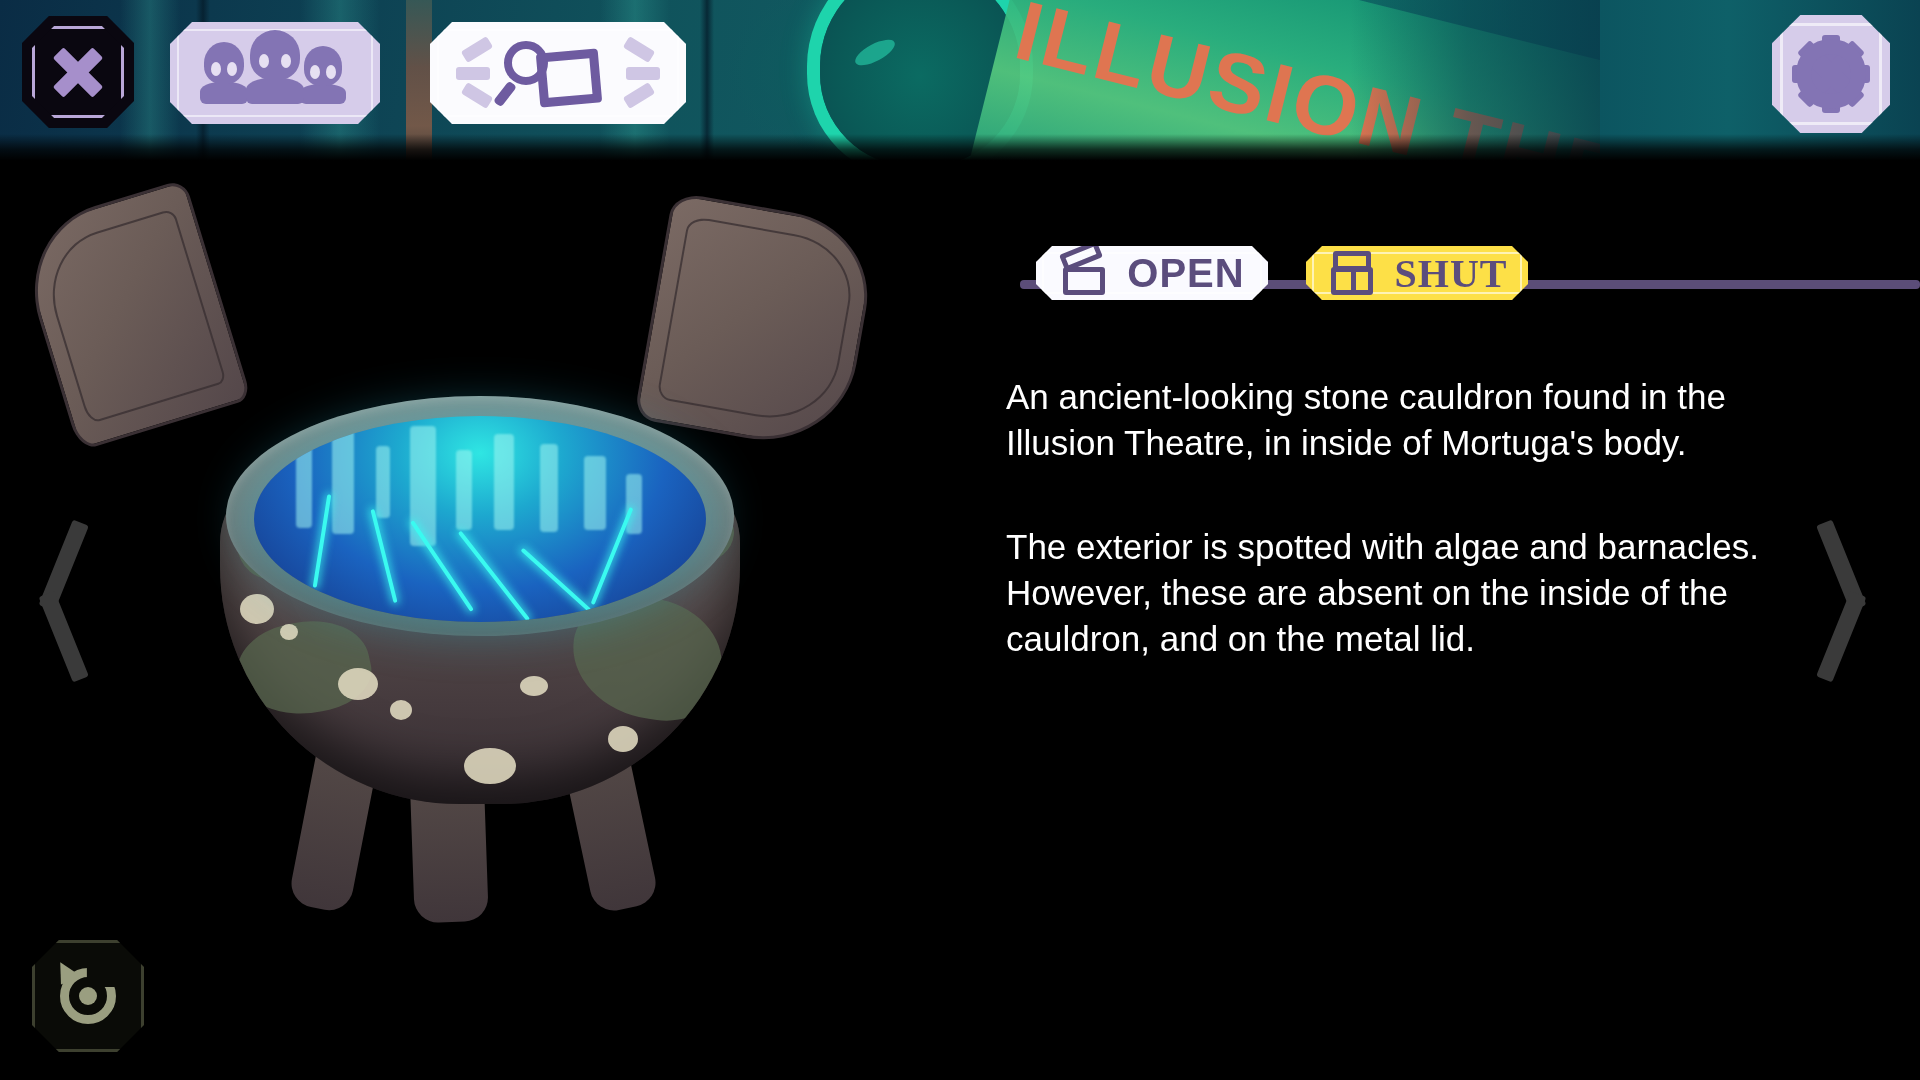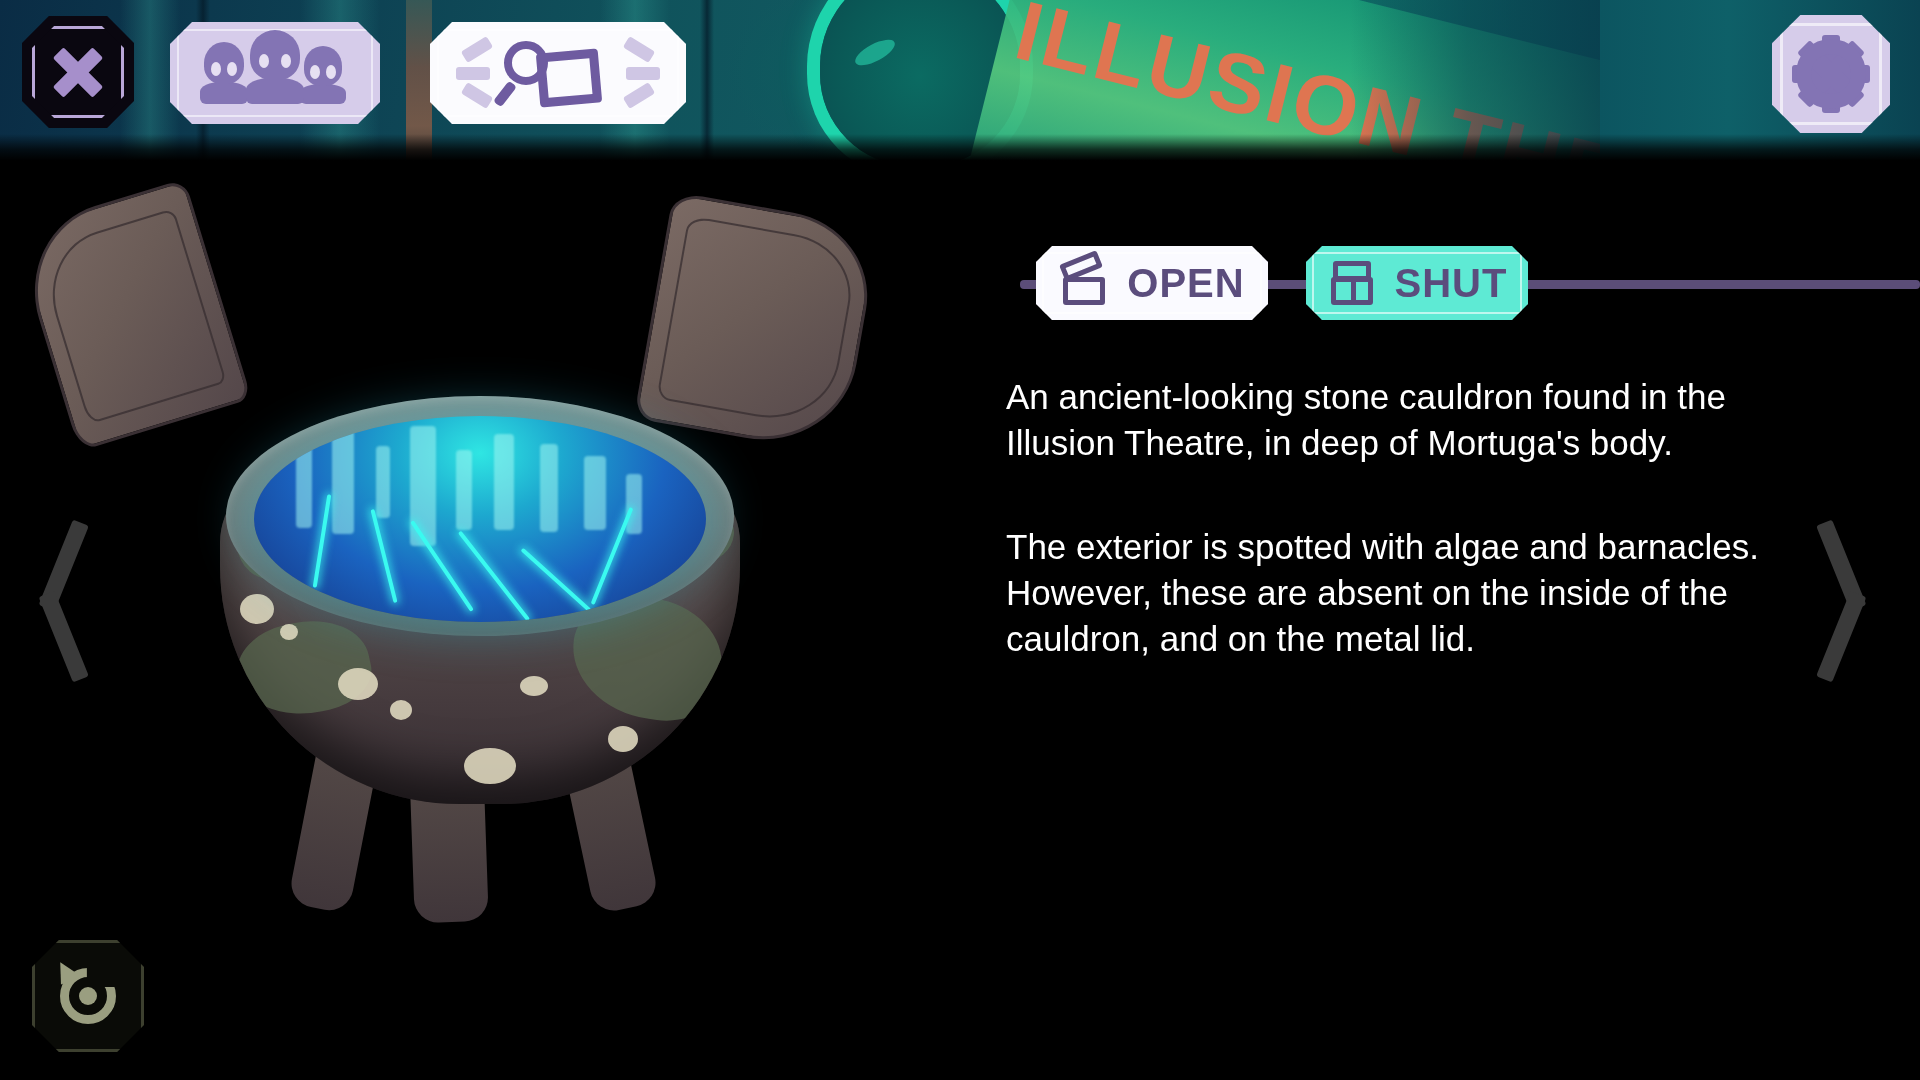--- a/index.html
+++ b/index.html
@@ -276,37 +276,37 @@
     font-weight: 700; font-size: 68px; color:#f6ddb5; letter-spacing:.5px;
     text-shadow: -3px 0 0 #000, 3px 0 0 #000, 0 -3px 0 #000, 0 3px 0 #000,
                  -3px -3px 0 #000, 3px -3px 0 #000, -3px 3px 0 #000, 3px 3px 0 #000;
     white-space:nowrap;
   }
   .state-line {
     position:absolute; left:1020px; top:280px; width:900px; height:9px;
     background:#5b4d78; border-radius:4px;
   }
   .state-btn {
-    position:absolute; top:246px; height:74px;
+    position:absolute; top:246px; height:54px;
     display:flex; align-items:center; justify-content:center; gap:14px;
     cursor:pointer; padding:0 22px;
     font-weight:800; font-size:40px; letter-spacing:1px;
   }
   .state-btn .face {
     position:absolute; inset:0;
     display:flex; align-items:center; justify-content:center; gap:16px;
   }
   .state-btn .face::before {
     content:""; position:absolute; left:6px; top:6px; right:6px; bottom:6px;
     border:2px solid rgba(255,255,255,.6);
   }
   .btn-open  { left:1036px; width:232px; }
   .btn-open  .face { background:#fafaff; color:#5b4d7d; box-shadow: 0 6px 0 0 rgba(150,135,185,.55); }
   .btn-shut  { left:1306px; width:222px; }
-  .btn-shut  .face { background:#5eead4; color:#5b4d7d; box-shadow: 0 6px 0 0 rgba(120,103,165,.6); }
+  .btn-shut  .face { background:#fde047; color:#5b4d7d; box-shadow: 0 6px 0 0 rgba(120,103,165,.6); font-family: Liberation Serif, serif; }
   .state-label { position:relative; z-index:2; }
 
   .box-open-icon, .box-shut-icon {
     position:relative; width:52px; height:48px; z-index:2;
   }
   .box-open-icon .base, .box-shut-icon .base {
     position:absolute; left:4px; top:18px; width:42px; height:28px;
     border:5px solid #5b4d7d; border-radius:3px;
     transform: skewX(0deg);
   }
@@ -493,17 +493,17 @@
       <div class="box-shut-icon">
         <div class="top"></div>
           <div class="mid"></div>
           <div class="base"></div>
       </div>
       <span class="state-label">SHUT</span>
     </div>
   </div>
 
   <div class="desc">
-    <p>An ancient-looking stone cauldron found in the Illusion Theatre, in deep of Mortuga's body.</p>
+    <p>An ancient-looking stone cauldron found in the Illusion Theatre, in inside of Mortuga's body.</p>
     <p>The exterior is spotted with algae and barnacles. However, these are absent on the inside of the cauldron, and on the metal lid.</p>
   </div>
 
 </div>
 
 </body></html>

